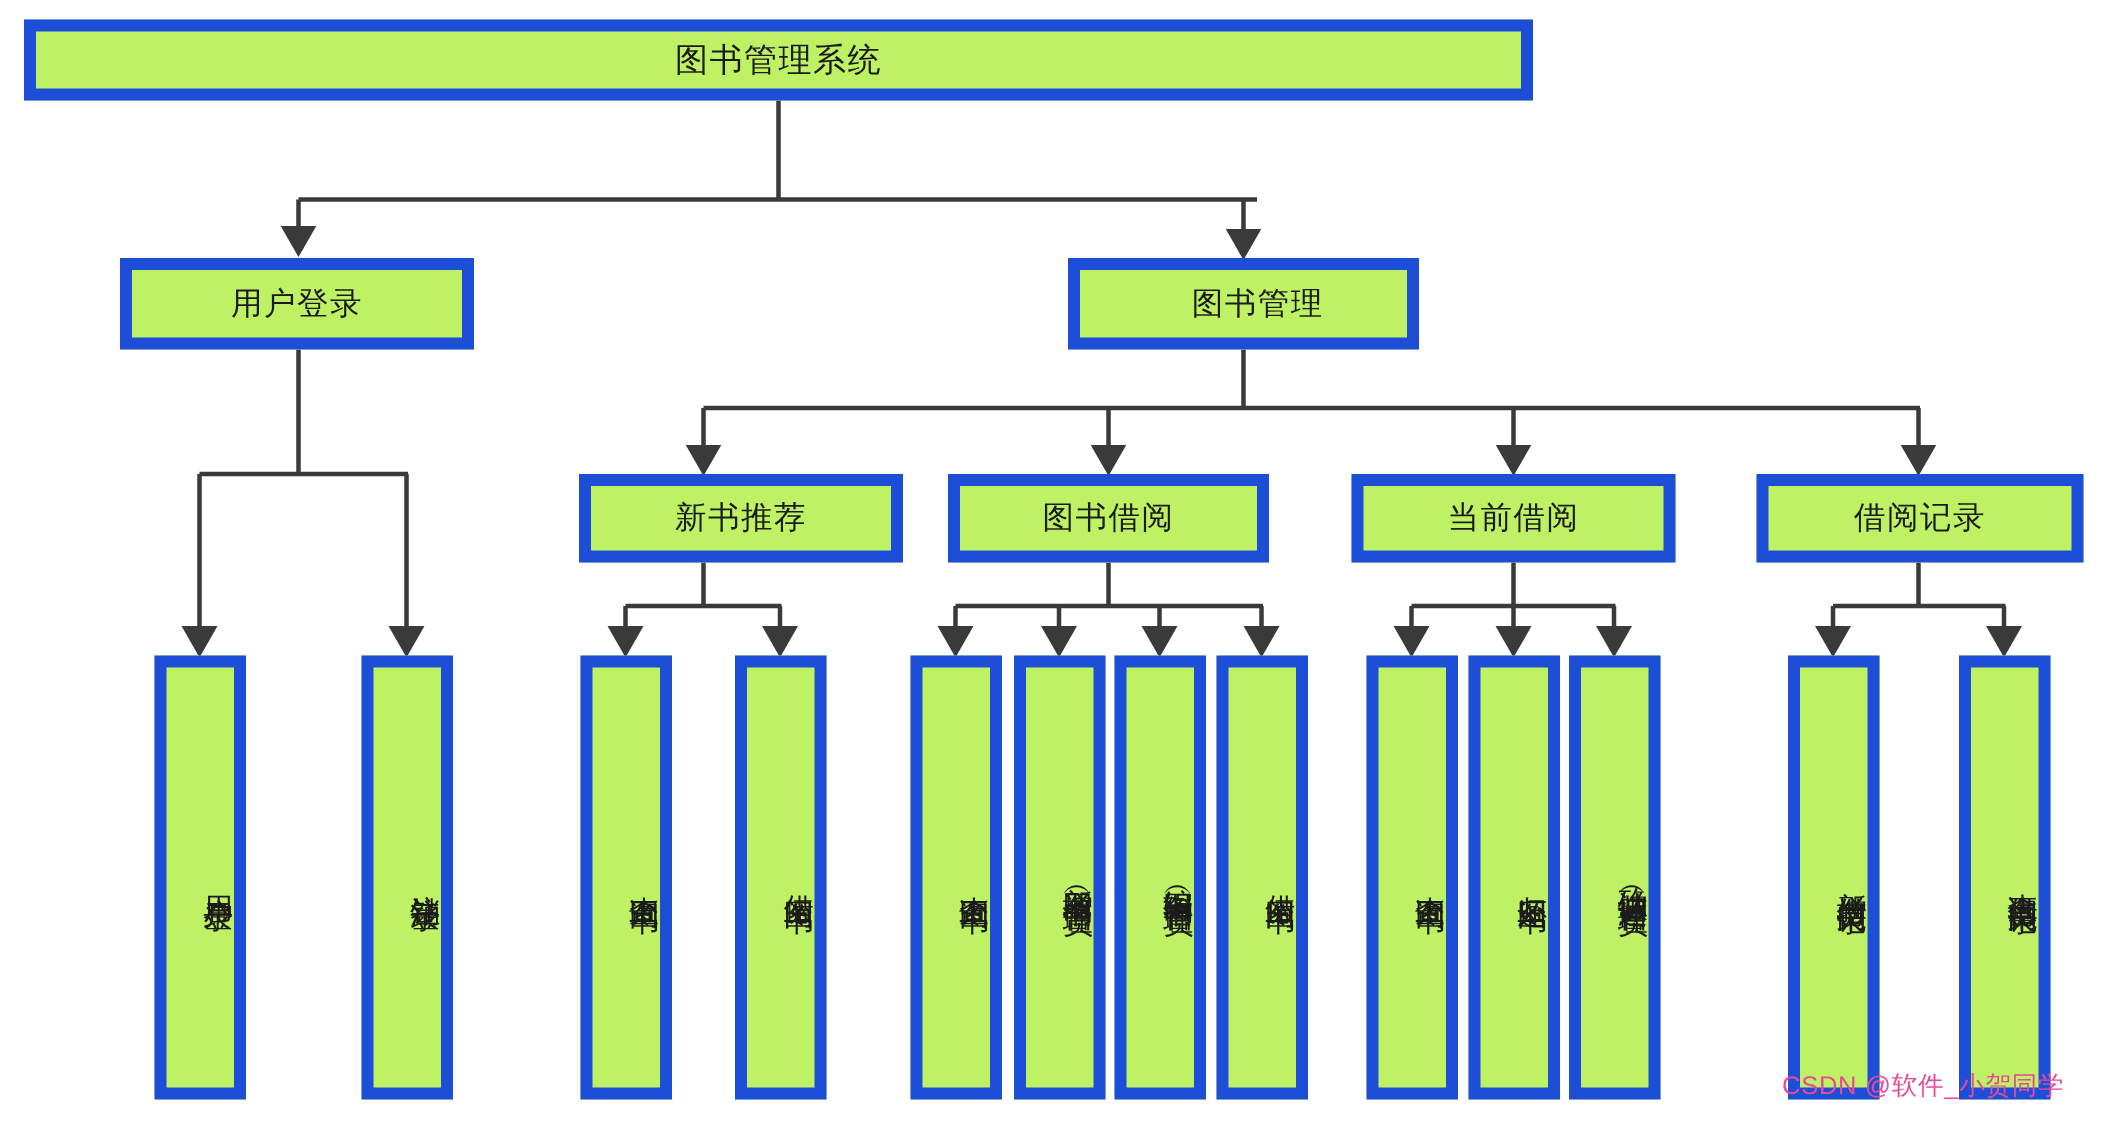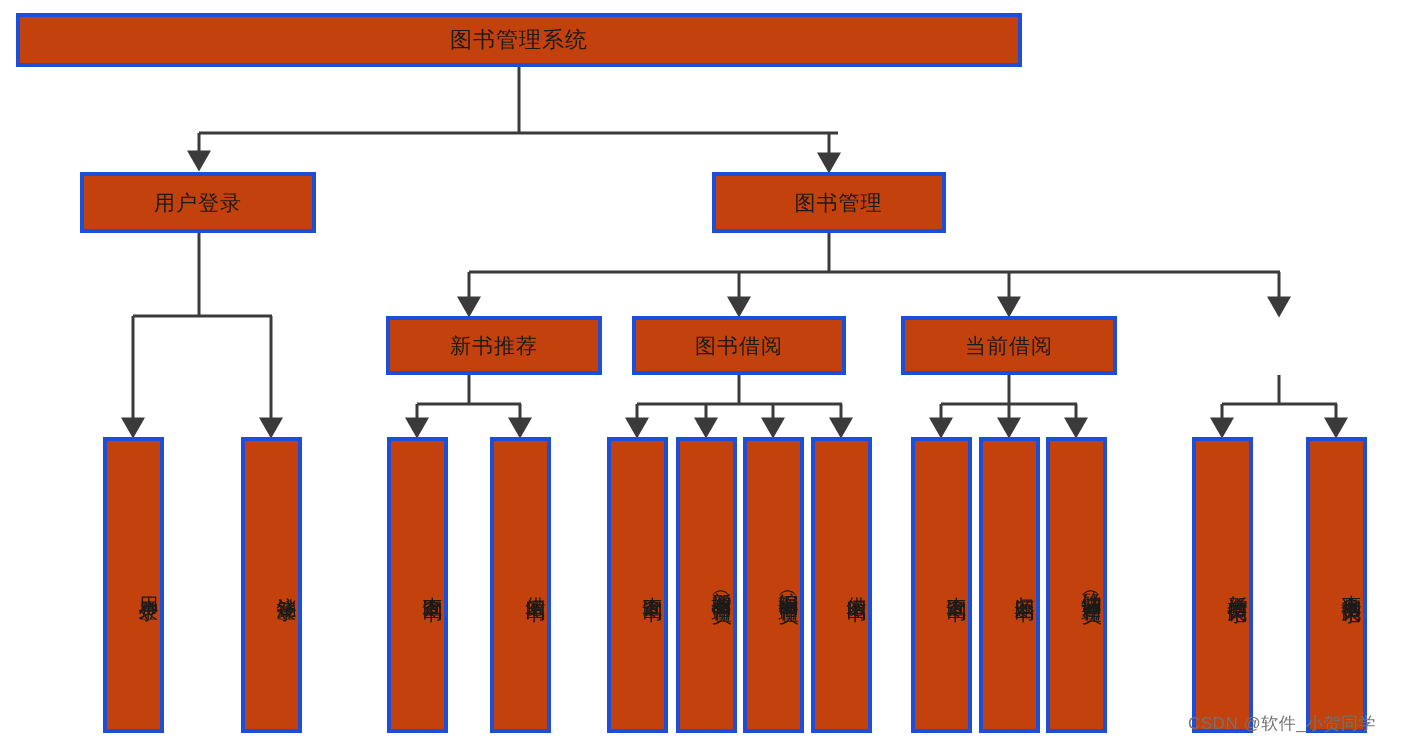--- a/index.html
+++ b/index.html
@@ -22,22 +22,22 @@
     position: absolute;
     left: 0;
     top: 0;
     width: 1405px;
     height: 747px;
     pointer-events: none;
   }
   .node {
     position: absolute;
     box-sizing: border-box;
-    background: #c2410c;
-    border: 4px solid #1d4ed8;
+    background: #bef264;
+    border: 8px solid #1d4ed8;
     display: flex;
     align-items: center;
     justify-content: center;
     color: #1b1b1b;
     z-index: 2;
   }
   .node.horiz {
     font-size: 21px;
     letter-spacing: 1px;
     line-height: 1.2;
@@ -60,21 +60,21 @@
   }
   .node.leaf .leaf-label {
     display: block;
     max-height: 100%;
   }
   .watermark {
     position: absolute;
     left: 1188px;
     top: 712px;
     font-size: 17px;
-    color: #737373;
+    color: #ec4899;
     white-space: nowrap;
     z-index: 3;
     letter-spacing: 0.5px;
   }
 </style>
 </head>
 <body>
 
 <div id="canvas">
 
@@ -145,20 +145,23 @@
   </div>
 
   <div class="node horiz" style="left:632px; top:316px; width:214px; height:59px;">
     <span>图书借阅</span>
   </div>
 
   <div class="node horiz" style="left:901px; top:316px; width:216px; height:59px;">
     <span>当前借阅</span>
   </div>
 
+  <div class="node horiz" style="left:1171px; top:316px; width:218px; height:59px;">
+    <span>借阅记录</span>
+  </div>
 
   <div class="node leaf" style="left:103px; top:437px; width:61px; height:296px;">
     <span class="leaf-label">用户登录</span>
   </div>
 
   <div class="node leaf" style="left:241px; top:437px; width:61px; height:296px;">
     <span class="leaf-label">注销登录</span>
   </div>
 
   <div class="node leaf" style="left:387px; top:437px; width:61px; height:296px;">

